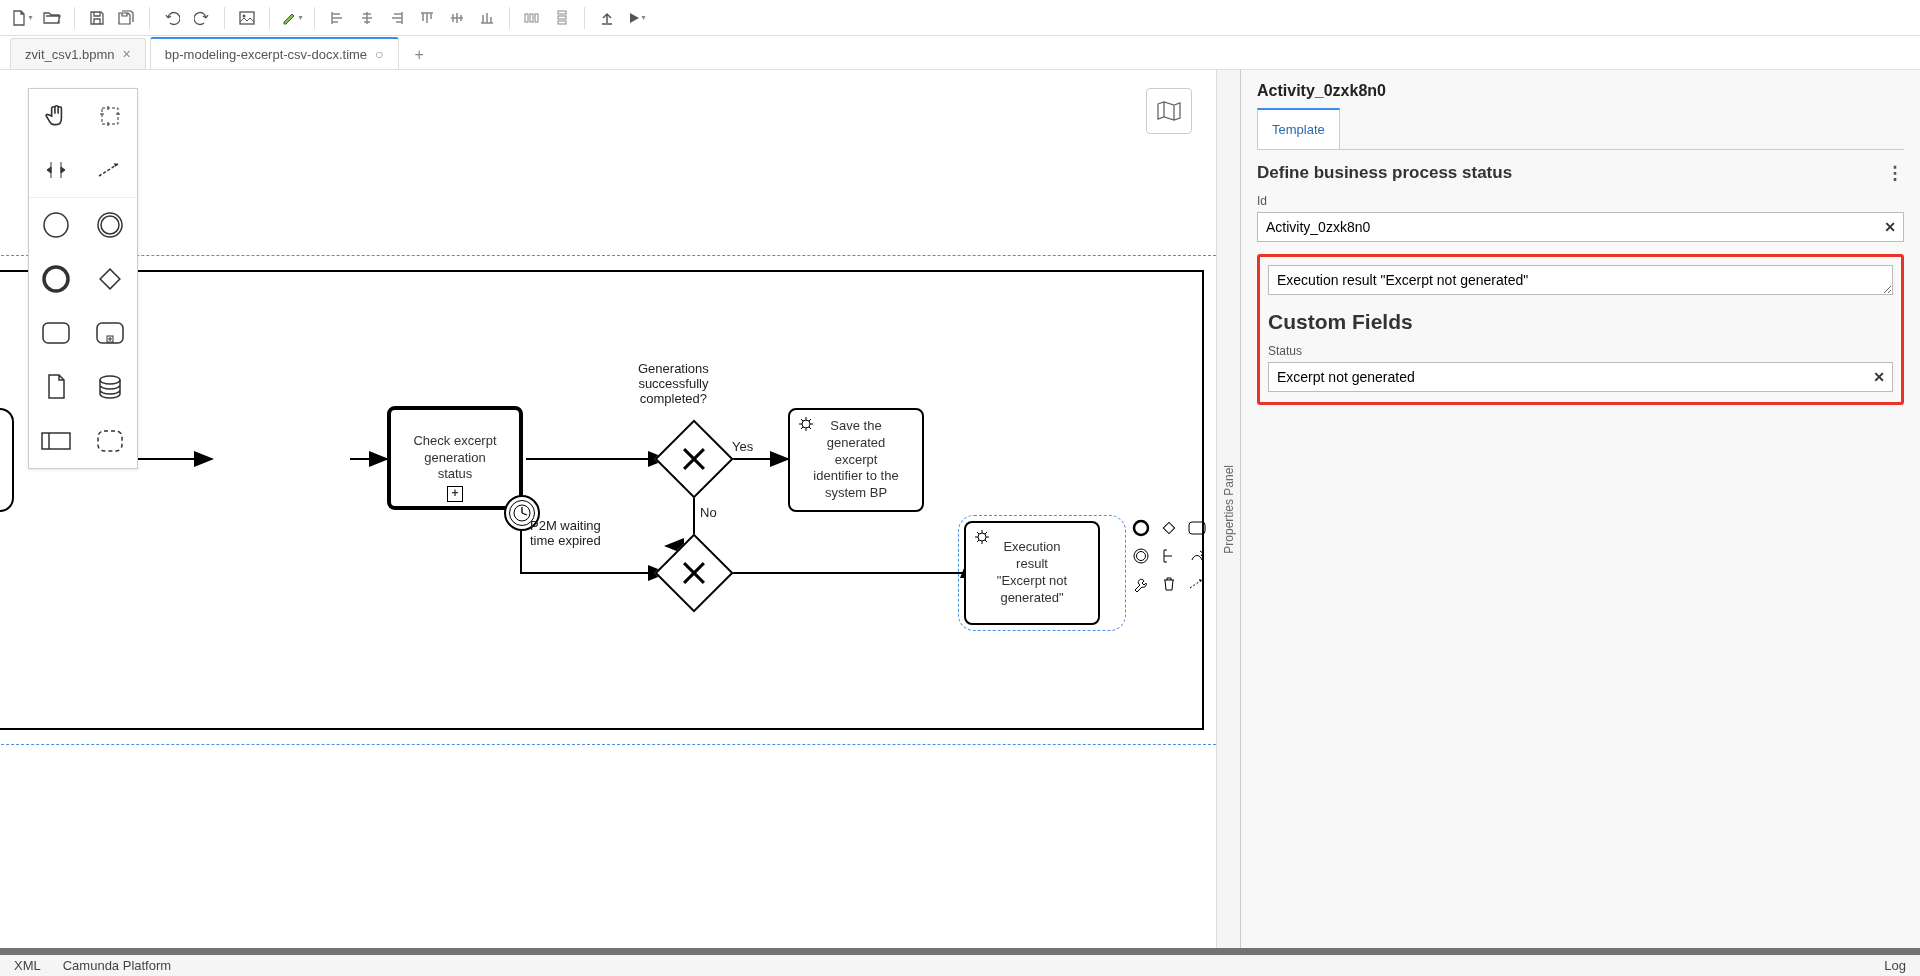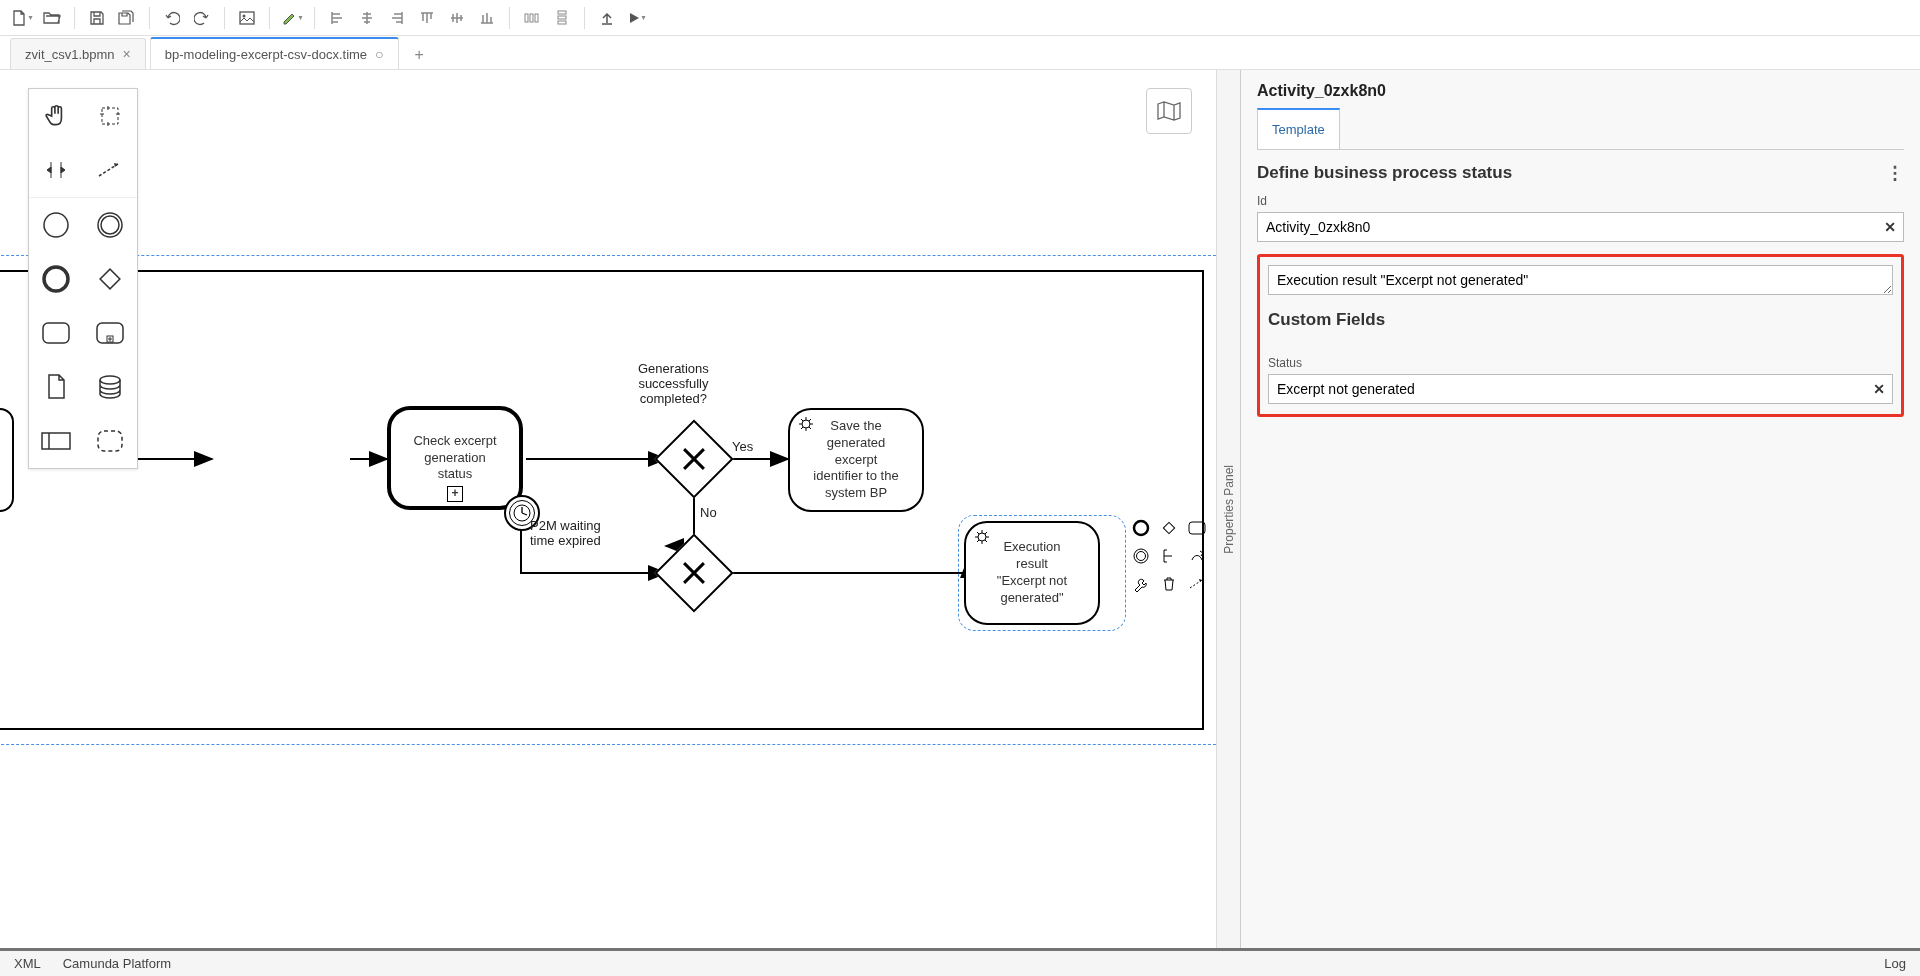--- a/index.html
+++ b/index.html
@@ -29,21 +29,21 @@
 
 
 .minimap-btn { position:absolute; top:18px; right:24px; width:46px; height:46px; border:1px solid #ccc; border-radius:4px; display:flex; align-items:center; justify-content:center; background:#fff; cursor:pointer; }
 
 
 .diagram-outer { position:absolute; left:-26px; top:185px; width:1250px; height:480px; }
 .sel-box { position:absolute; border:1px dashed #4a90e2; }
 .pool { position:absolute; left:0; top:15px; width:1230px; height:460px; border:2px solid #000; }
 
 
-.task { position:absolute; width:136px; height:104px; border:2px solid #000; border-radius:23px; background:#fff; display:flex; flex-direction:column; align-items:center; justify-content:center; padding:6px 4px; font-size:13px; text-align:center; line-height:1.3; }
+.task { position:absolute; width:136px; height:104px; border:2px solid #000; border-radius:8px; background:#fff; display:flex; flex-direction:column; align-items:center; justify-content:center; padding:6px 4px; font-size:13px; text-align:center; line-height:1.3; }
 .call-activity { border-width:4px; }
 .task-icon { position:absolute; top:6px; left:8px; }
 .marker-plus { position:absolute; bottom:4px; left:50%; transform:translateX(-50%); width:16px; height:16px; border:1.5px solid #000; display:flex; align-items:center; justify-content:center; font-size:12px; font-weight:bold; }
 
 .gateway { position:absolute; width:56px; height:56px; transform:rotate(45deg); border:2px solid #000; background:#fff; }
 .gateway-x::before,.gateway-x::after{content:"";position:absolute;left:50%;top:50%;width:28px;height:3px;background:#000;transform-origin:center;}
 .gateway-x::before{transform:translate(-50%,-50%) rotate(0deg);} 
 .gateway-x::after{transform:translate(-50%,-50%) rotate(90deg);}
 
 .flow-label{position:absolute;font-size:13px;color:#222;white-space:pre;text-align:center;}
@@ -73,21 +73,21 @@
 .dots{font-size:18px;color:#555;cursor:pointer;}
 .form-row{margin-bottom:12px;}
 .form-label{font-size:12px;color:#555;margin-bottom:4px;display:block;}
 .input-wrap{position:relative;display:flex;align-items:center;}
 .text-input{width:100%;padding:6px 28px 6px 8px;border:1px solid #bbb;font-size:14px;background:#fff;font-family:inherit;}
 .clear-x{position:absolute;right:8px;font-size:14px;font-weight:bold;cursor:pointer;}
 textarea.text-input{resize:both;min-height:28px;}
 .highlight-box{border:3px solid #e83326;border-radius:3px;padding:8px;margin-top:4px;}
 
 
-.status{height:28px;border-top:3px solid #737373;display:flex;align-items:center;padding:0 14px;font-size:13px;color:#444;background:#f5f5f5;}
+.status{height:28px;border-top:7px solid #737373;display:flex;align-items:center;padding:0 14px;font-size:13px;color:#444;background:#f5f5f5;}
 .status .right{margin-left:auto;}
 
 
 .task-edge-left{position:absolute;left:-90px;top:153px;width:130px;height:104px;border:2px solid #000;border-radius:14px;background:#fff;}
 
 </style>
 </head>
 <body>
 
 <div class="toolbar">
@@ -461,21 +461,21 @@
         <div class="input-wrap">
           <input class="text-input" value="Activity_0zxk8n0" style="">
           <span class="clear-x">✕</span>
         </div>
       </div>
 
       <div class="highlight-box">
         <div class="form-row">
           <textarea class="text-input" rows="1" style="">Execution result "Excerpt not generated"</textarea>
         </div>
-        <div class="group-header" style="font-size:17px;margin:6px 0 26px 0">
+        <div class="group-header" style="font-size:21px;margin:6px 0 10px 0">
           <span>Custom Fields</span>
         </div>
         <div class="form-row" style="margin-bottom:2px">
           <label class="form-label">Status</label>
           <div class="input-wrap">
             <input class="text-input" value="Excerpt not generated" style="">
             <span class="clear-x">✕</span>
           </div>
         </div>
       </div>

